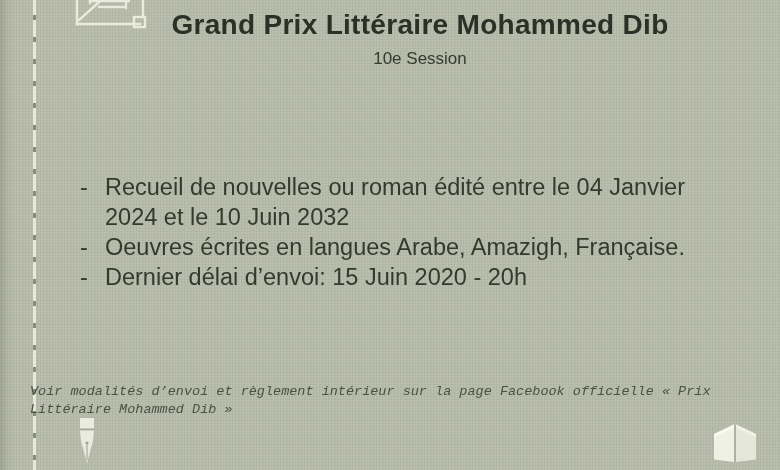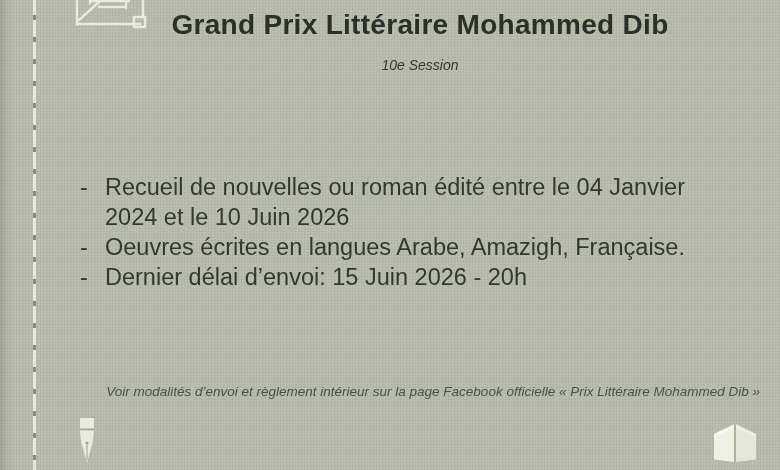--- a/index.html
+++ b/index.html
@@ -22,30 +22,30 @@
     position:absolute;left:33px;top:0;bottom:0;width:3px;
     background:
       repeating-linear-gradient(to bottom,
         rgba(238,240,228,0.85) 0px, rgba(238,240,228,0.85) 15px,
         rgba(125,129,112,0.80) 15px, rgba(125,129,112,0.80) 20px,
         rgba(238,240,228,0.85) 20px, rgba(238,240,228,0.85) 22px);
   }
   .top-icon{position:absolute;left:68px;top:0;width:90px;height:30px;}
   .centered{position:absolute;left:60px;width:720px;text-align:center;}
   .title{top:4px;font-size:28px;font-weight:bold;color:#2c3127;line-height:42px;letter-spacing:0.3px;}
-  .subtitle{top:47px;font-size:14px;font-style:italic;color:#353b2d;line-height:24px;margin-top:6px;}
+  .subtitle{top:47px;font-size:17px;color:#353b2d;line-height:24px;}
   .heading{top:80px;font-size:31px;font-weight:bold;color:#2c3127;line-height:44px;letter-spacing:0.3px;}
   .bullets{position:absolute;left:80px;top:172px;width:660px;color:#343a2c;}
   .bullet{display:flex;align-items:flex-start;}
   .bullet-dash{flex:none;width:25px;font-size:23.5px;line-height:30px;}
   .bullet-lines{flex:1;}
   .bullet-line{font-size:23.5px;line-height:30px;white-space:nowrap;}
   .footer-note{
     position:absolute;left:30px;width:730px;top:383px;
-    text-align:right;font-size:13.5px;font-style:italic;color:#4b5243;line-height:18px;
+    text-align:left;font-size:13.5px;font-style:italic;color:#4b5243;line-height:18px;font-family:Liberation Mono, monospace;
   }
   .pen-icon{position:absolute;left:77px;top:418px;width:20px;height:46px;}
   .book-icon{position:absolute;left:712px;top:422px;width:46px;height:44px;}
 </style>
 </head>
 <body>
 
 <div class="poster">
 
   <div class="edge-shadow"></div>
@@ -64,33 +64,33 @@
   </svg>
 
   <div class="centered title">Grand Prix Littéraire Mohammed Dib</div>
   <div class="centered subtitle">10e Session</div>
 
   <div class="bullets">
     <div class="bullet">
       <span class="bullet-dash">-</span>
       <span class="bullet-lines">
         <span class="bullet-line">Recueil de nouvelles ou roman édité entre le 04 Janvier</span>
-        <span class="bullet-line">2024 et le 10 Juin 2026</span>
+        <span class="bullet-line">2024 et le 10 Juin 2032</span>
       </span>
     </div>
     <div class="bullet">
       <span class="bullet-dash">-</span>
       <span class="bullet-lines">
         <span class="bullet-line">Oeuvres écrites en langues Arabe, Amazigh, Française.</span>
       </span>
     </div>
     <div class="bullet">
       <span class="bullet-dash">-</span>
       <span class="bullet-lines">
-        <span class="bullet-line">Dernier délai d’envoi: 15 Juin 2026 - 20h</span>
+        <span class="bullet-line">Dernier délai d’envoi: 15 Juin 2020 - 20h</span>
       </span>
     </div>
   </div>
 
   <div class="footer-note">Voir modalités d’envoi et règlement intérieur sur la page Facebook officielle « Prix Littéraire Mohammed Dib »</div>
 
   <svg class="pen-icon" viewBox="0 0 20 46">
     <rect x="3" y="0" width="14" height="11" fill="#eef0e2" opacity="0.92"></rect>
     <rect x="3" y="10.5" width="14" height="1.4" fill="#a2a594"></rect>
     <polygon points="3,12.5 17,12.5 16,23 10,45 4,23" fill="#eef0e2" opacity="0.92"></polygon>

